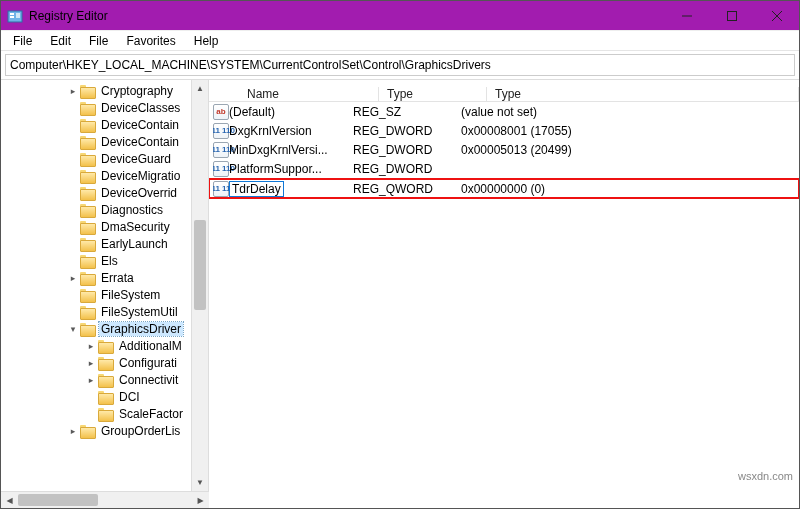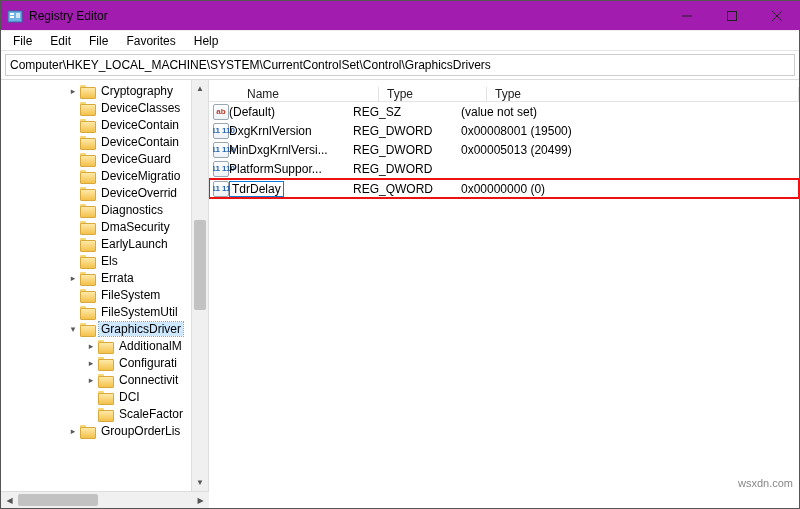--- a/index.html
+++ b/index.html
@@ -203,21 +203,21 @@
     font-size: 8px; color: #555;
   }
   .hscroll .track { flex: 1; position: relative; height: 100%; }
   .hscroll .thumb {
     position: absolute; top: 2px; bottom: 2px;
     left: 0; width: 80px;
     background: #c2c2c2; border-radius: 2px;
   }
   .watermark {
     position: absolute;
-    right: 6px; bottom: 2px;
+    right: 6px; bottom: 9px;
     font-size: 11px;
     color: #888;
   }
 </style>
 </head>
 <body>
 
 <div class="titlebar">
   <span class="app-icon">
     <svg width="16" height="16" viewBox="0 0 16 16">
@@ -411,21 +411,21 @@
           </div>
           <div class="cell type">REG_SZ</div>
           <div class="cell data">(value not set)</div>
         </div>
         <div class="list-row">
           <div class="cell name">
             <span class="val-ico bin">011 110</span>
             <span class="name-text">DxgKrnlVersion</span>
           </div>
           <div class="cell type">REG_DWORD</div>
-          <div class="cell data">0x00008001 (19500)</div>
+          <div class="cell data">0x00008001 (17055)</div>
         </div>
         <div class="list-row">
           <div class="cell name">
             <span class="val-ico bin">011 110</span>
             <span class="name-text">MinDxgKrnlVersi...</span>
           </div>
           <div class="cell type">REG_DWORD</div>
           <div class="cell data">0x00005013 (20499)</div>
         </div>
         <div class="list-row">

